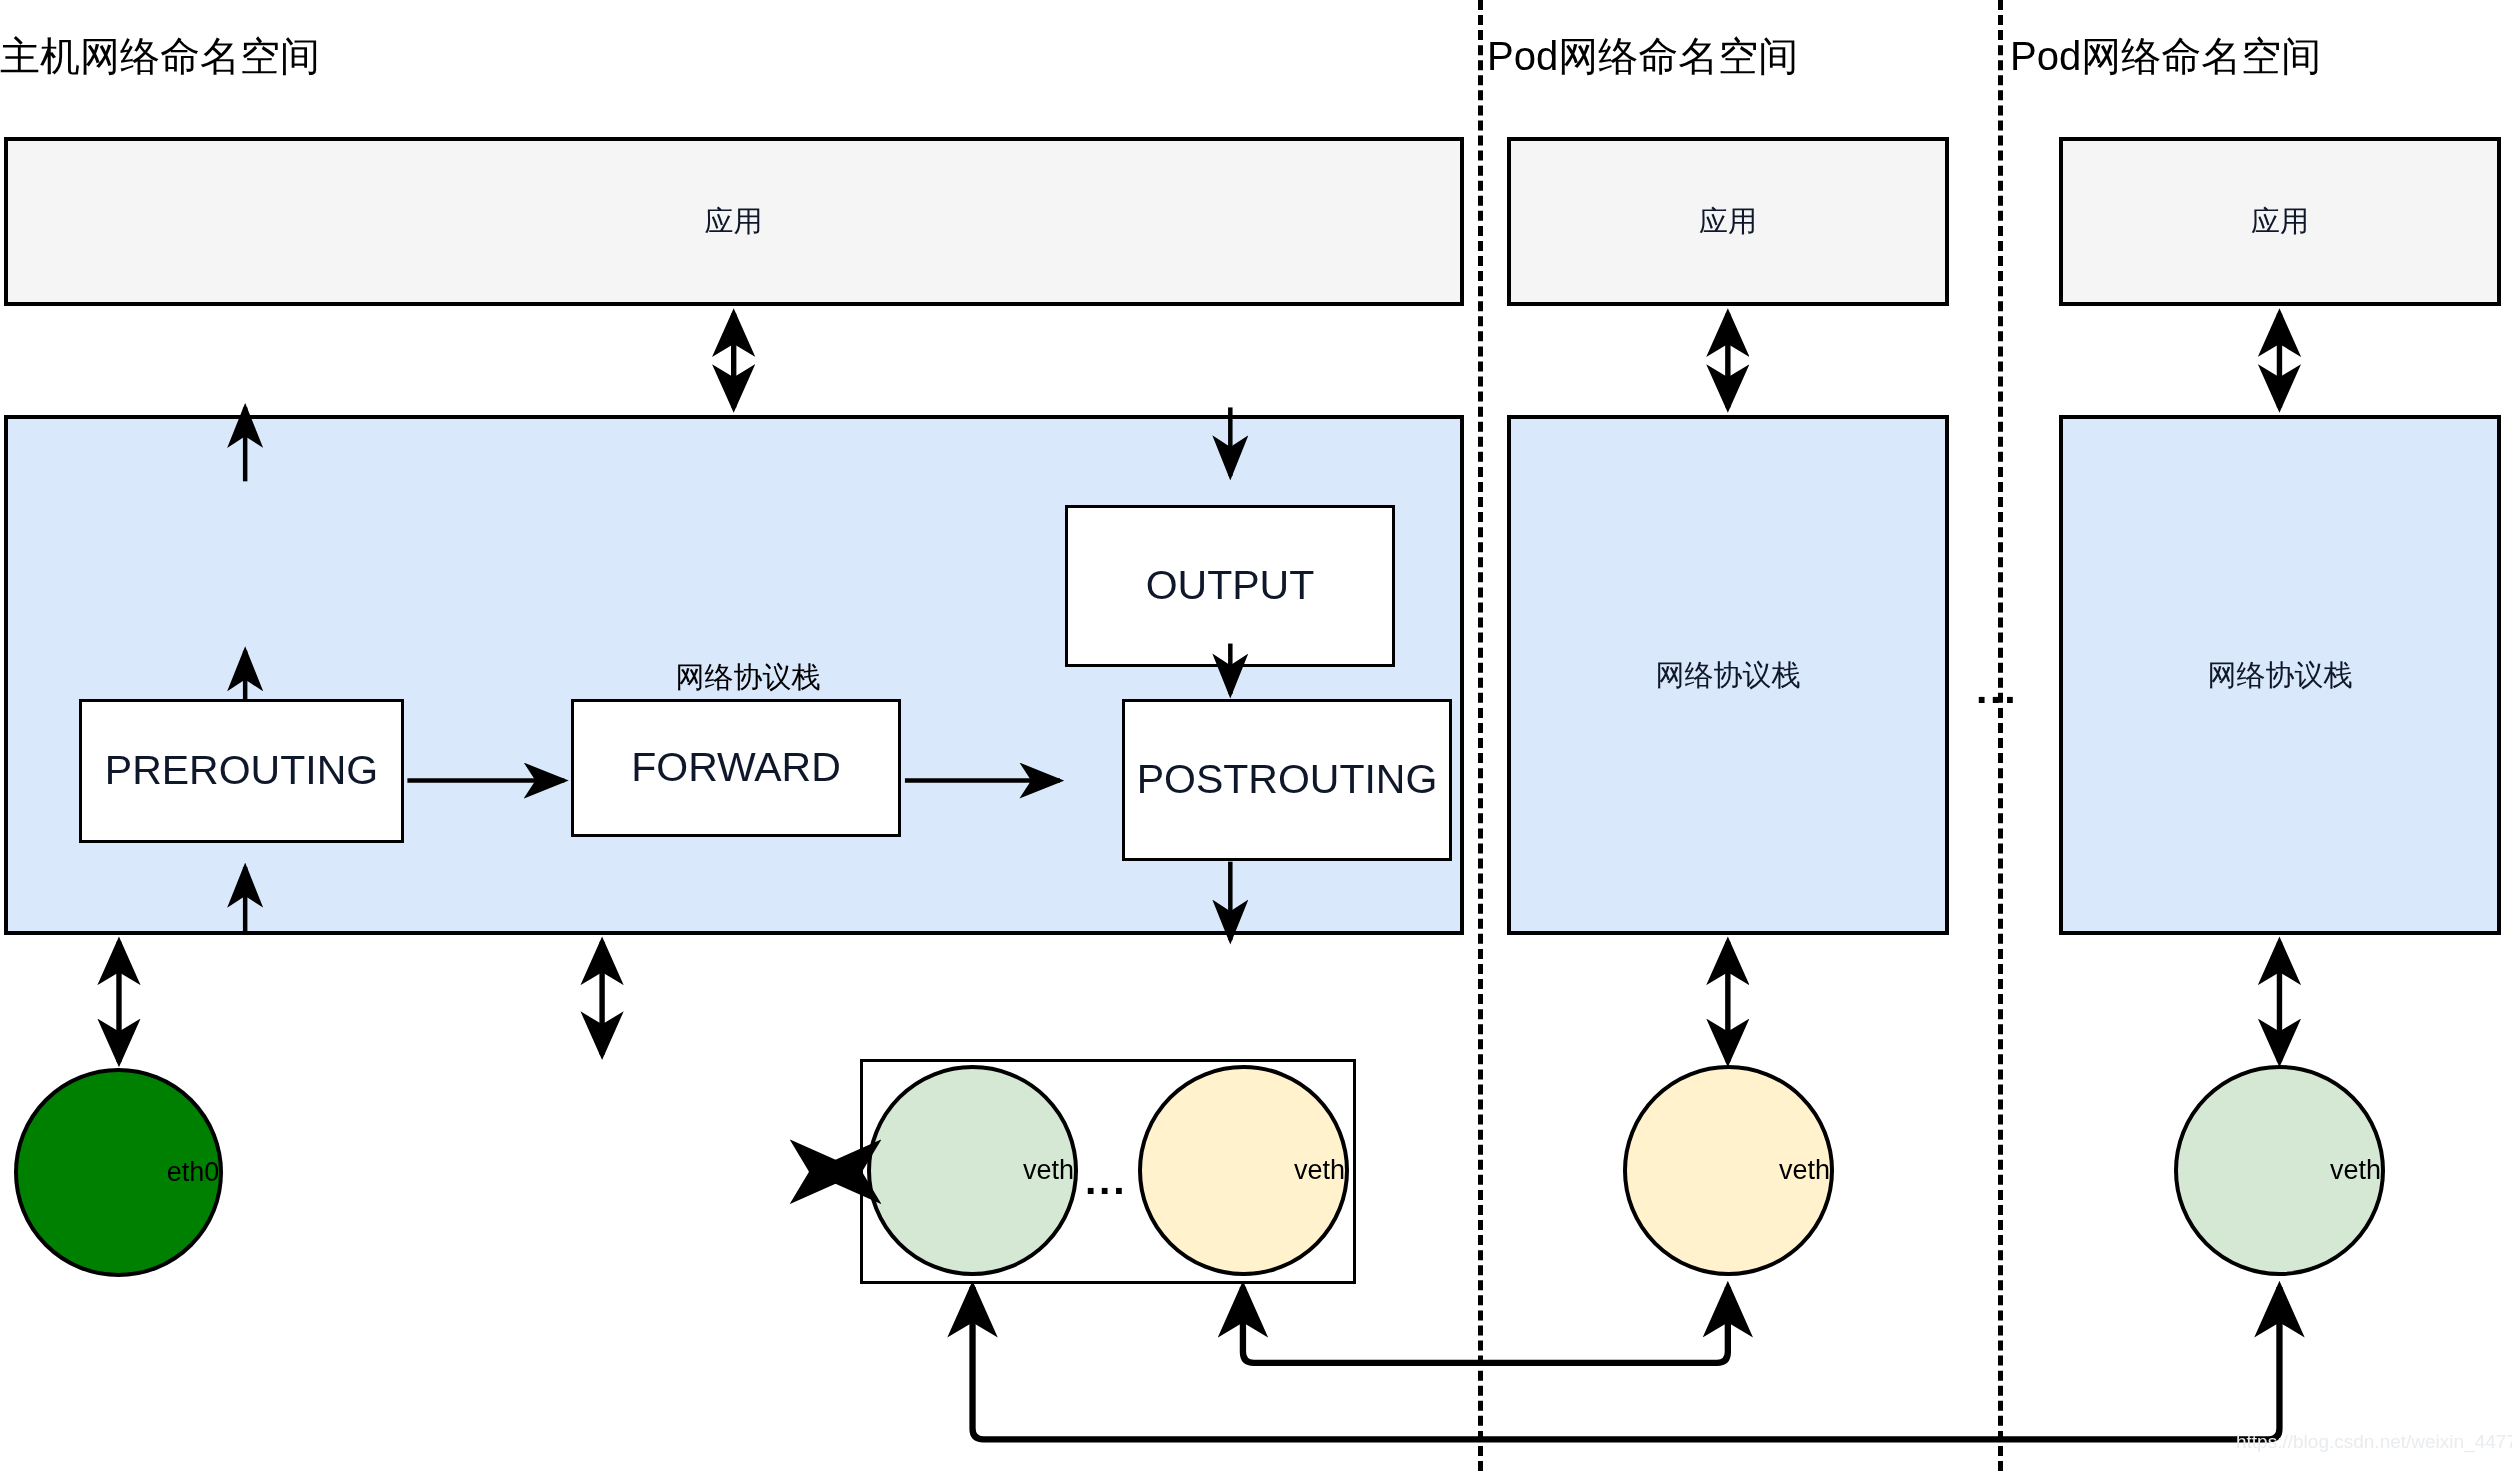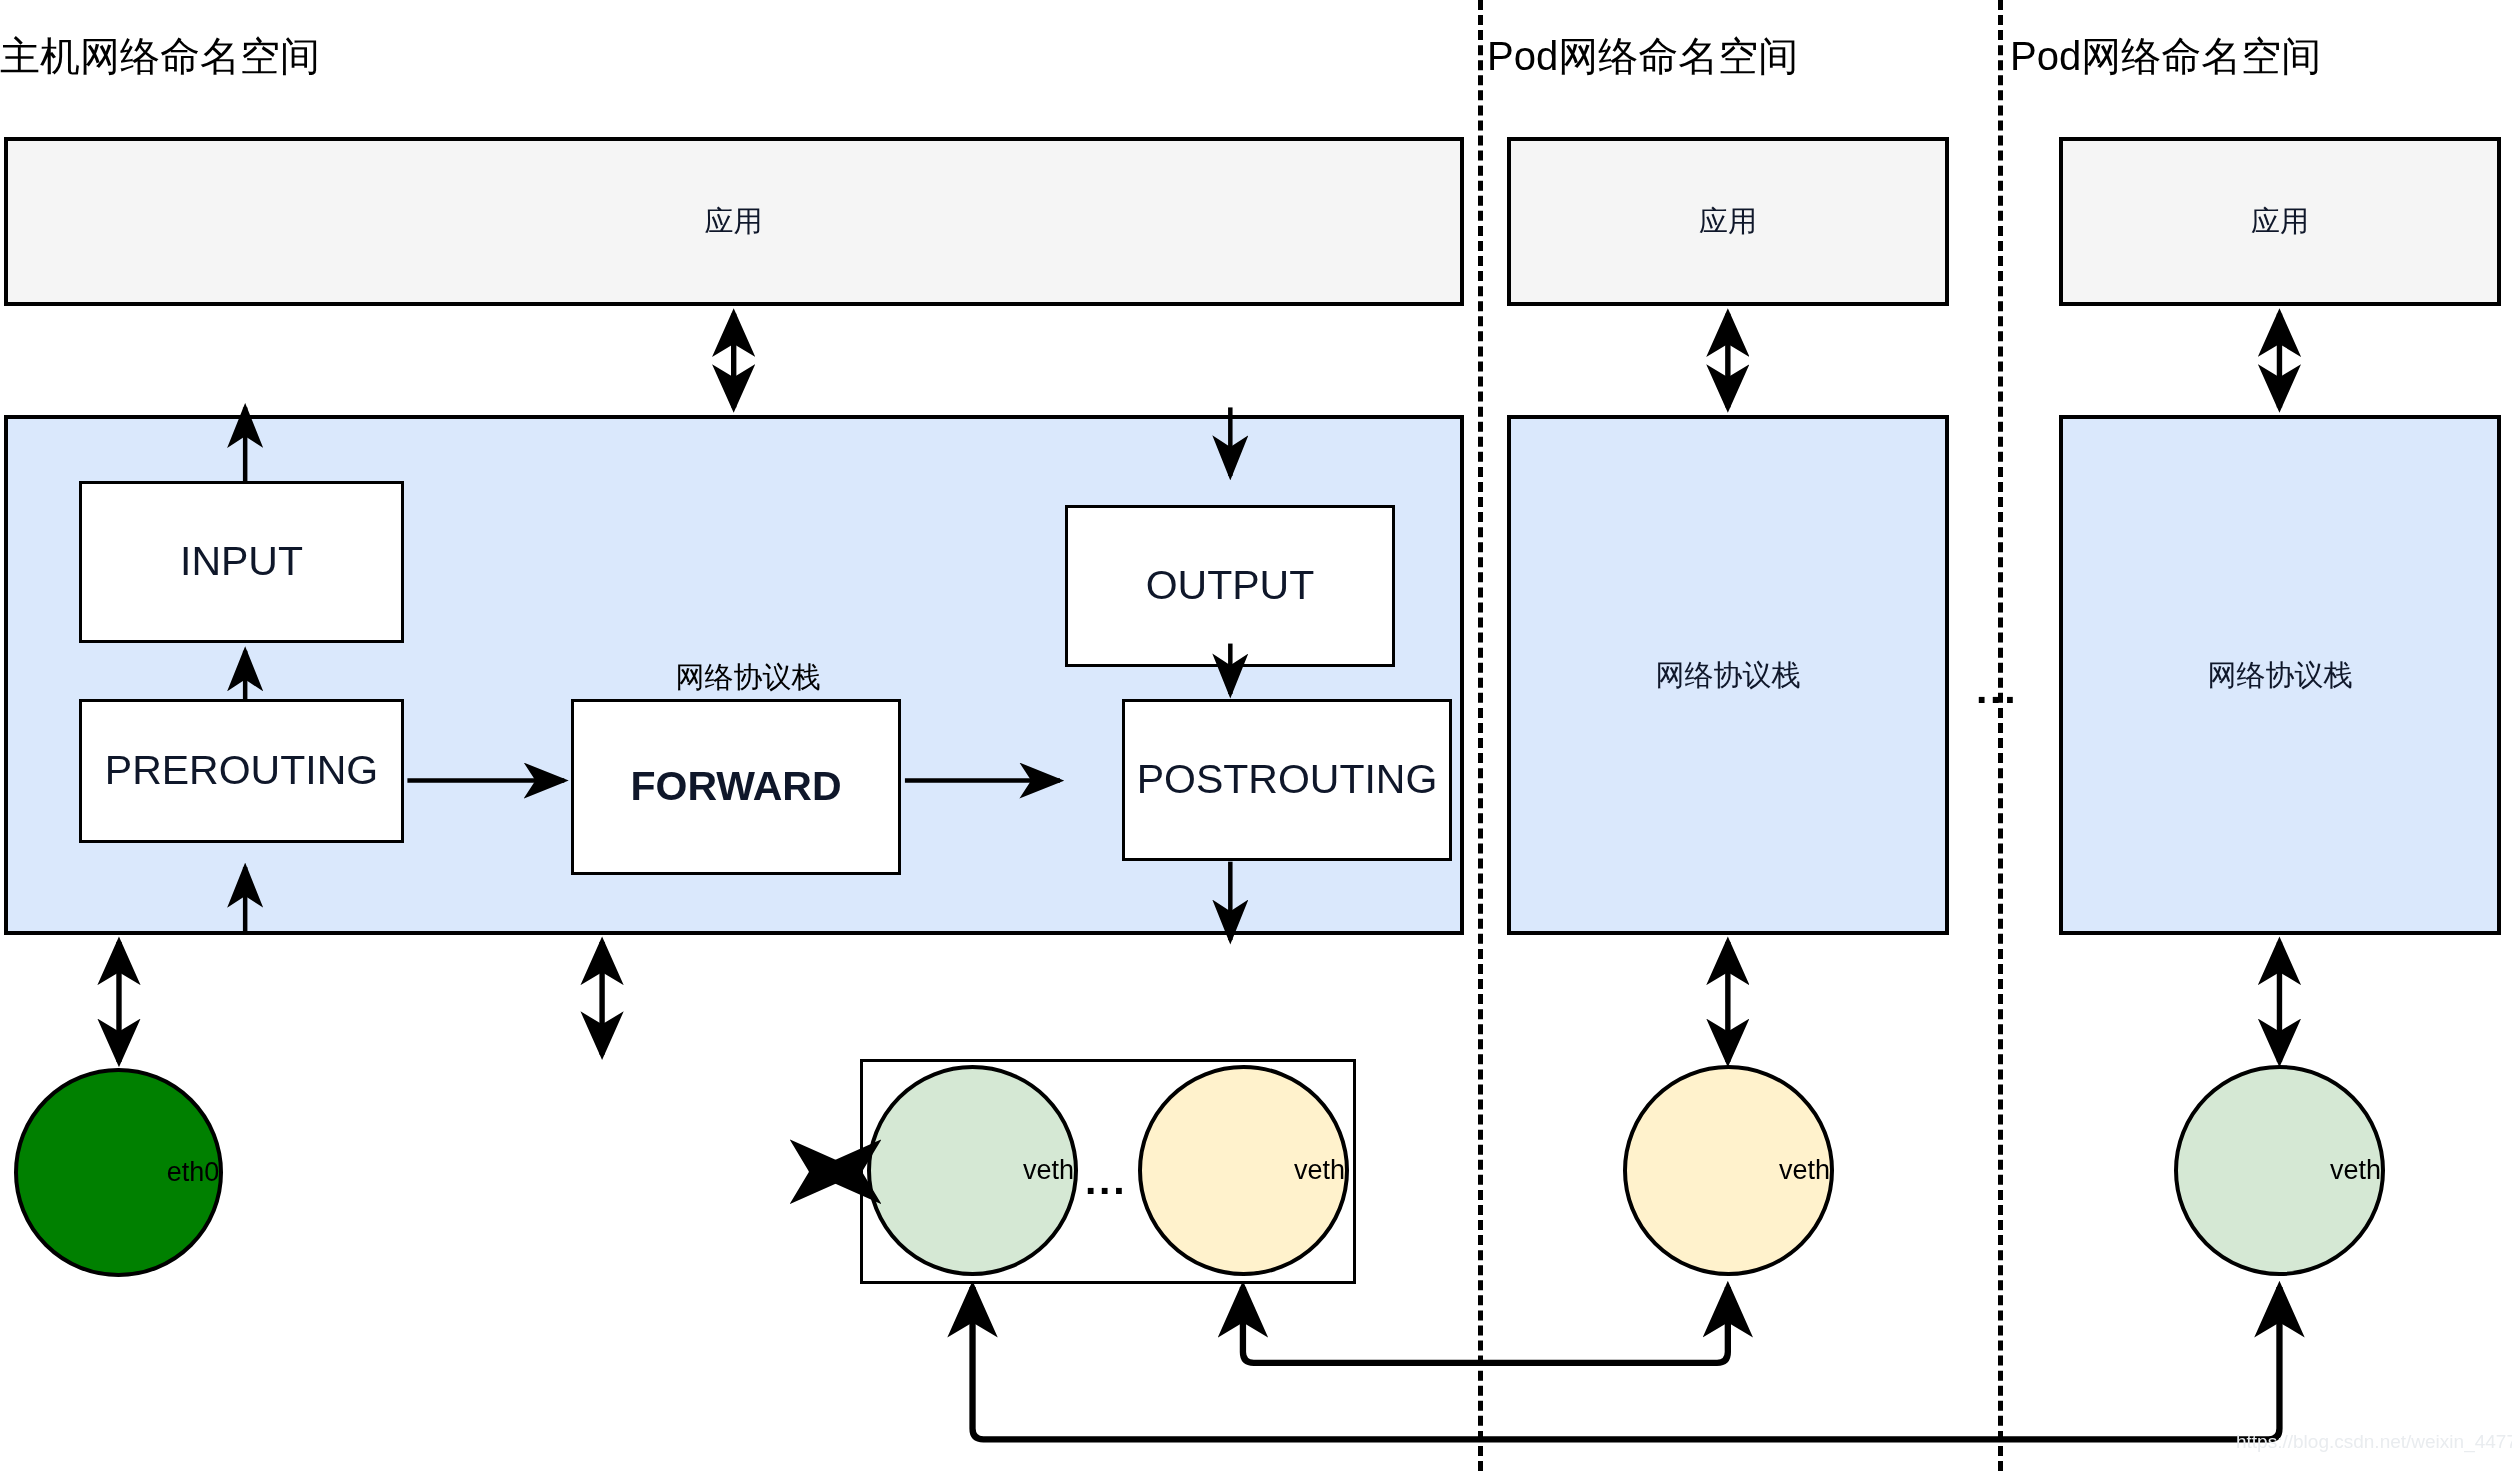--- a/index.html
+++ b/index.html
@@ -121,33 +121,30 @@
   <div class="divider" style="left:1998px;"></div>
 
   <div class="box app" style="left:3.6px; top:137px; width:1460px; height:169px;">
     <span>应用</span>
   </div>
 
   <div class="box stack" style="left:3.6px; top:415px; width:1460px; height:520px;"></div>
 
   <div class="stack-label" style="left:631px; top:658px; width:234px;">网络协议栈</div>
 
-  <div class="box chain" style="left:79px; top:481px; width:325px; height:162px;">
-    <span>INPUT</span>
-  </div>
 
   <div class="box chain" style="left:1065px; top:481px; width:330px; height:162px;margin-top:24px;">
     <span>OUTPUT</span>
   </div>
 
   <div class="box chain" style="left:79px; top:699px; width:325px; height:144px;">
     <span>PREROUTING</span>
   </div>
 
-  <div class="box chain" style="left:571px; top:699px; width:330px; height:176px;font-weight:bold;">
+  <div class="box chain" style="left:571px; top:699px; width:330px; height:138px;">
     <span>FORWARD</span>
   </div>
 
   <div class="box chain" style="left:1122px; top:699px; width:330px; height:162px;">
     <span>POSTROUTING</span>
   </div>
 
   <div class="circle eth0" style="left:14.4px; top:1068px; width:209px; height:209px;">
     <span>eth0</span>
   </div>

